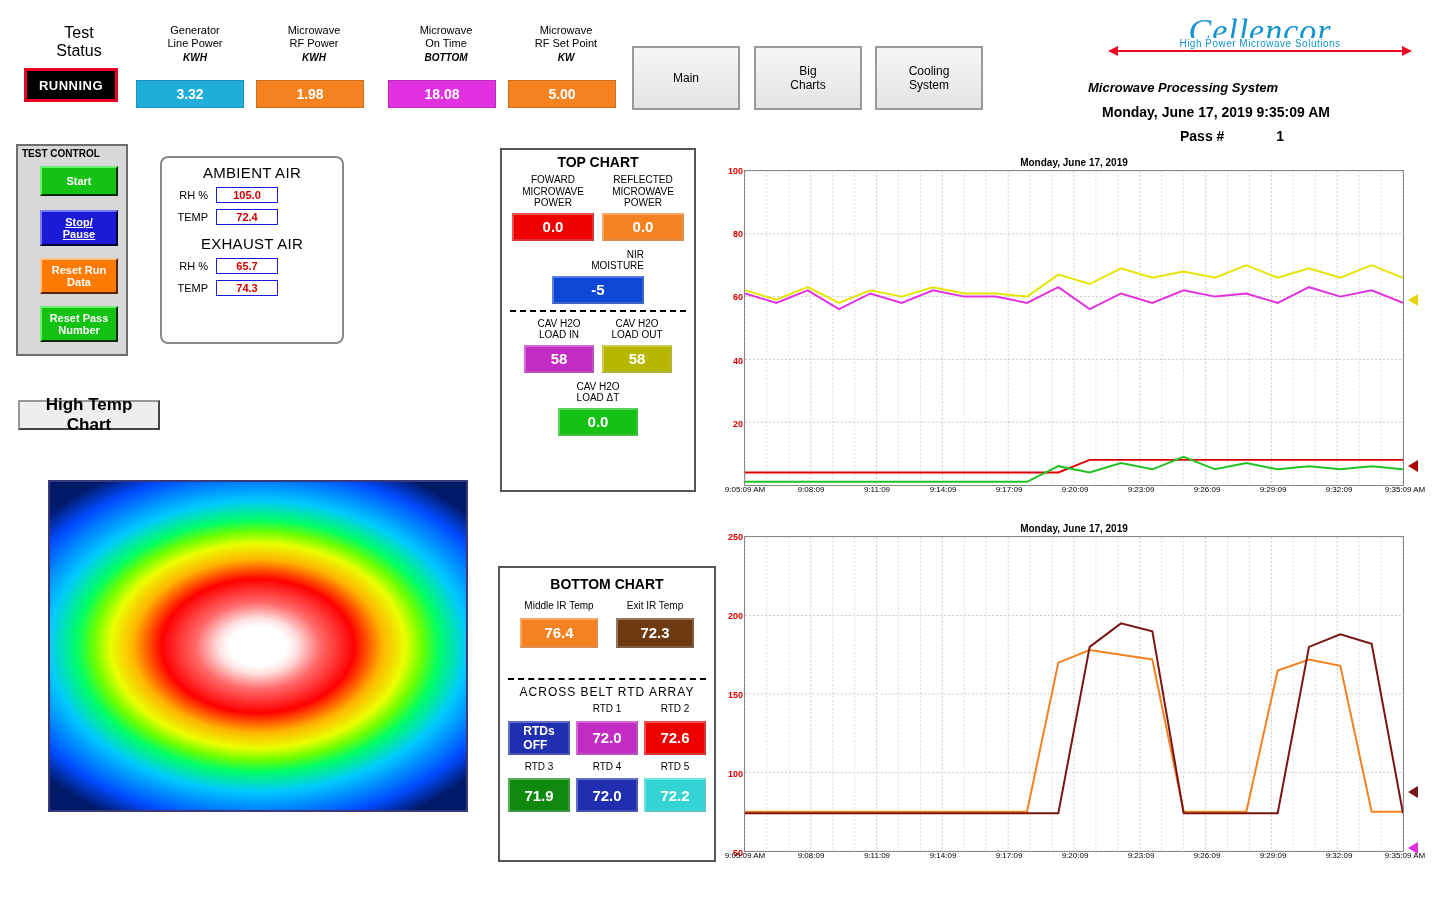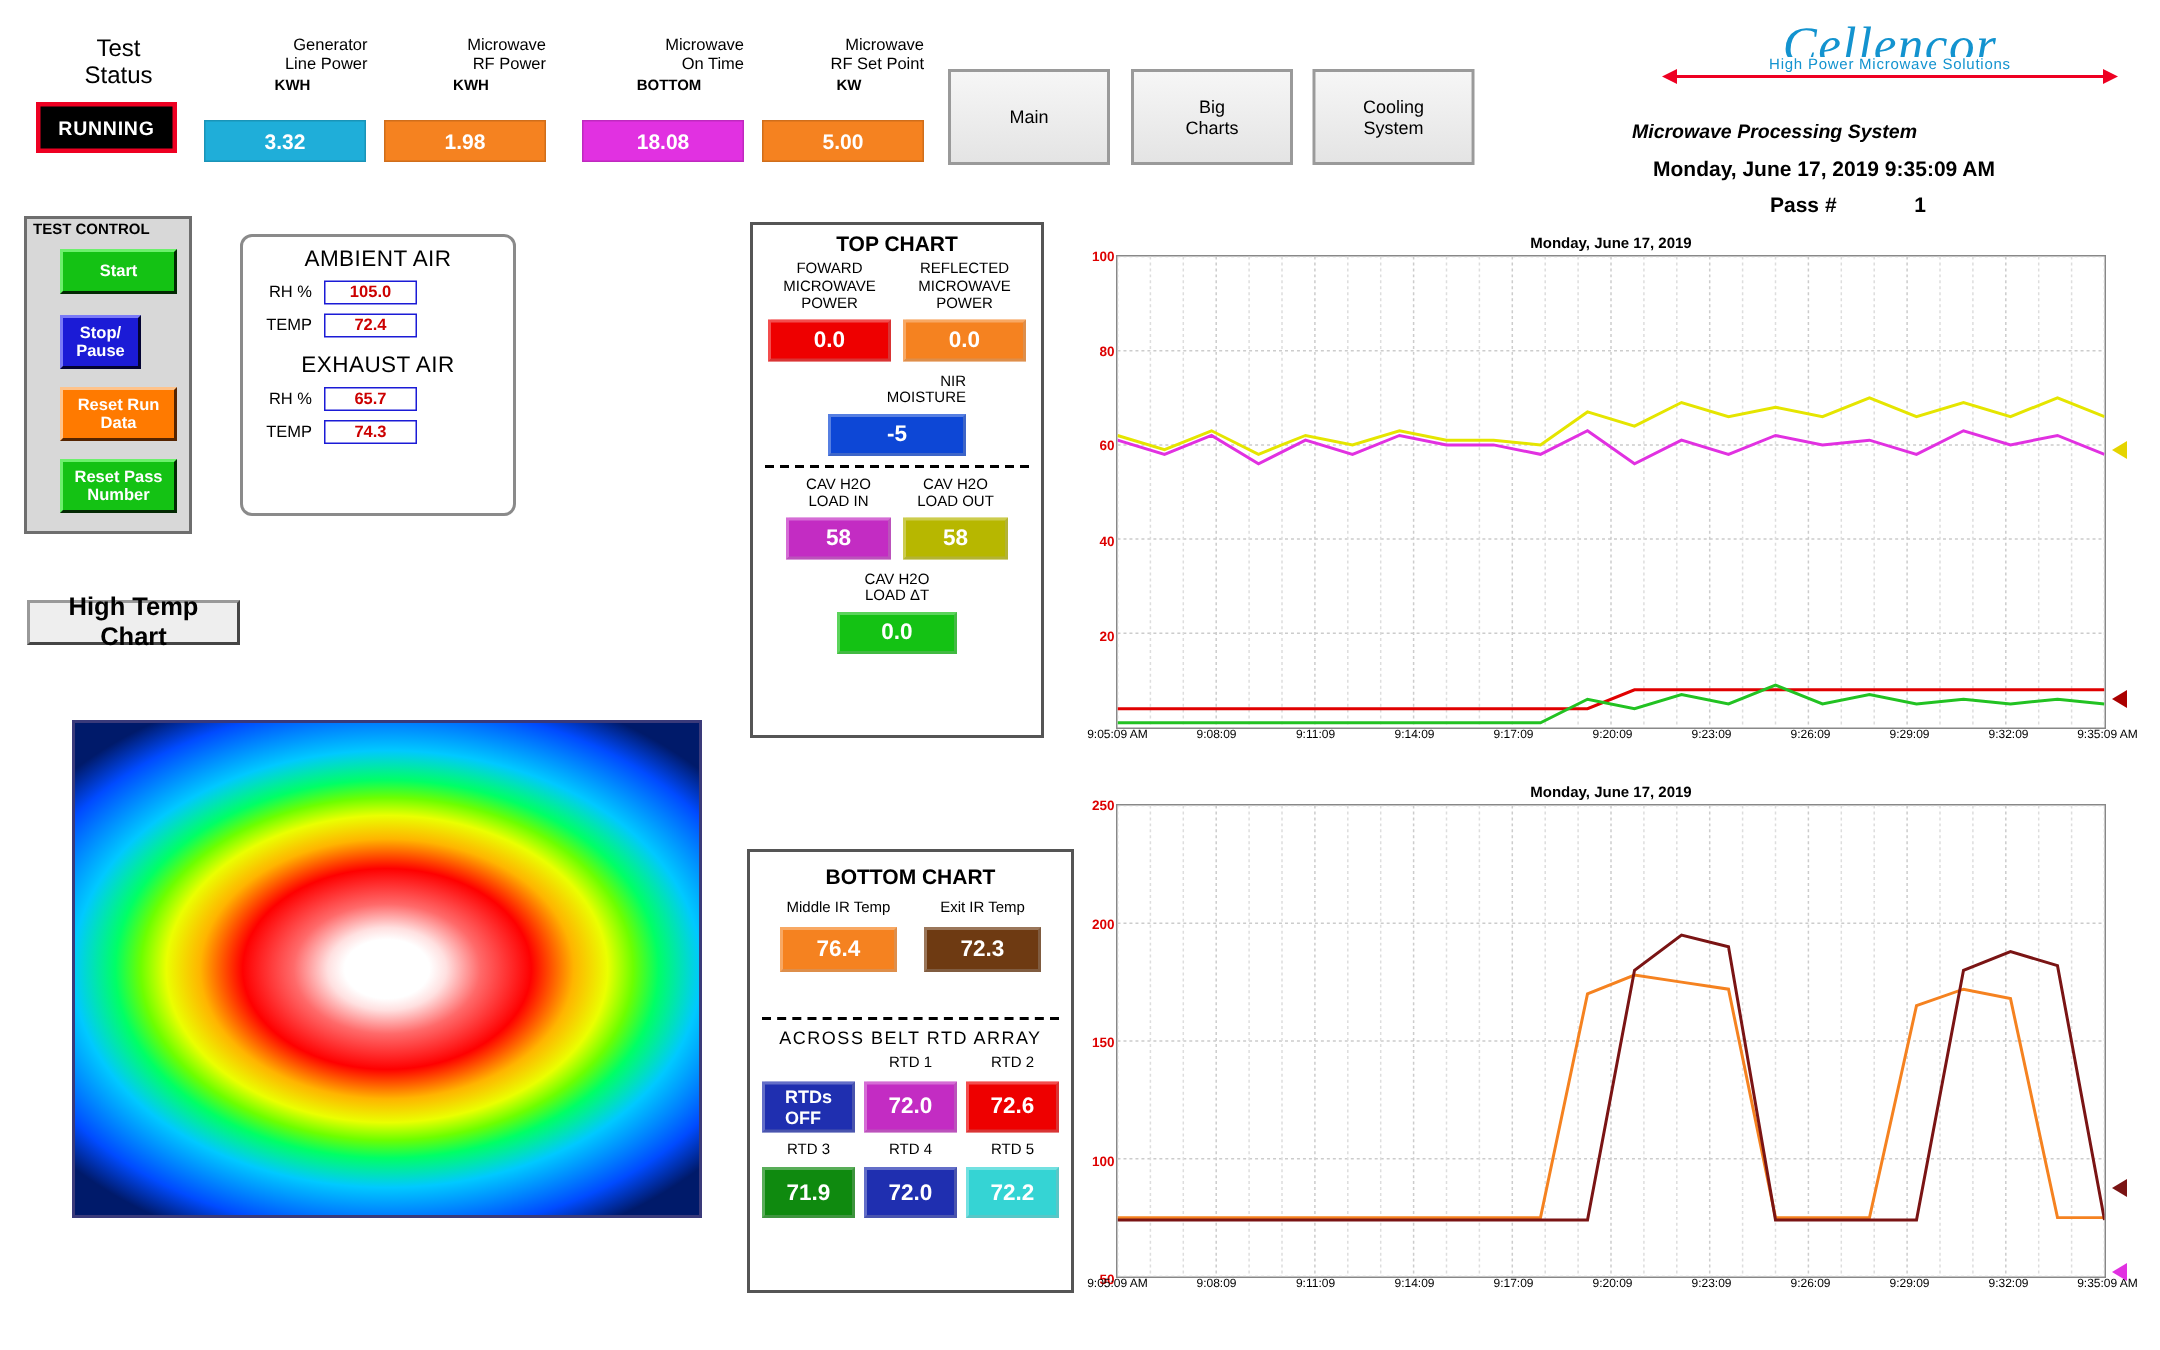--- a/index.html
+++ b/index.html
@@ -2,22 +2,22 @@
 <html><head>
 <meta charset="utf-8">
 <style>
   * { box-sizing: border-box; }
   html, body { margin:0; padding:0; width:1440px; height:900px; background:#fff; font-family: Arial, Helvetica, sans-serif; color:#000; }
   .abs { position:absolute; }
 
   
   .ts-title { font-size:16px; text-align:center; }
   .status-box { background:#000; color:#fff; border:3px solid #e02; font-weight:bold; display:flex; align-items:center; justify-content:center; font-size:13px; letter-spacing:.5px; }
-  .kpi-title { font-size:11px; text-align:right; line-height:1.2; }
-  .kpi-units { font-size:10px; text-align:center; font-weight:bold; margin-top:2px;}
+  .kpi-title { font-size:11px; text-align:center; line-height:1.2; }
+  .kpi-units { font-size:10px; text-align:center; font-weight:bold; margin-top:2px;font-style:italic;}
   .kpi-val { color:#fff; font-weight:bold; display:flex; align-items:center; justify-content:center; font-size:14px; border:1px solid rgba(0,0,0,.15);}
   .kpi-blue  { background:#1faed9; }
   .kpi-orange{ background:#f58220; }
   .kpi-mag   { background:#e131e1; }
 
   .nav-btn { background:linear-gradient(#f6f6f6,#e4e4e4); border:2px solid #9a9a9a; font-size:12px; display:flex; align-items:center; justify-content:center; text-align:center; cursor:pointer; }
 
   .brand-name { font-family: Georgia, serif; font-style:italic; color:#1393cf; font-size:34px; letter-spacing:1px; font-weight:500;}
   .brand-sub { color:#1393cf; font-size:10px; text-align:center; letter-spacing:.5px;}
   .brand-rule { border-top:2px solid #e02; position:relative;}
@@ -127,21 +127,21 @@
 <div class="abs pass" style="left:1180px; top:128px;text-align:right;">
   <span>Pass #</span>
   <span style="display:inline-block; width:44px;"></span>
   <span>1</span>
 </div>
 
 <div class="abs panel" style="left:16px; top:144px; width:112px; height:212px;">
   <div class="panel-title">TEST CONTROL</div>
 </div>
 <button class="abs tc-btn btn-green" style="left:40px;top:166px;width:78px;height:30px;">Start</button>
-<button class="abs tc-btn btn-blue" style="left:40px;top:210px;width:54px;height:36px;white-space:pre;">Stop/
+<button class="abs tc-btn btn-blue" style="left:40px;top:210px;width:78px;height:36px;white-space:pre;text-decoration:underline;">Stop/
 Pause</button>
 <button class="abs tc-btn btn-or" style="left:40px;top:258px;width:78px;height:36px;white-space:pre;">Reset Run
 Data</button>
 <button class="abs tc-btn btn-green" style="left:40px;top:306px;width:78px;height:36px;white-space:pre;">Reset Pass
 Number</button>
 <button class="abs btn-hi" style="left:18px;top:368px;width:142px;height:30px;">High Temp Chart</button>
 
 <div class="abs air-box" style="left:160px; top:156px; width:184px; height:188px; padding:6px 2px;">
   <div class="air-h">AMBIENT AIR</div>
   <div class="air-row" style="margin-top:6px;">

